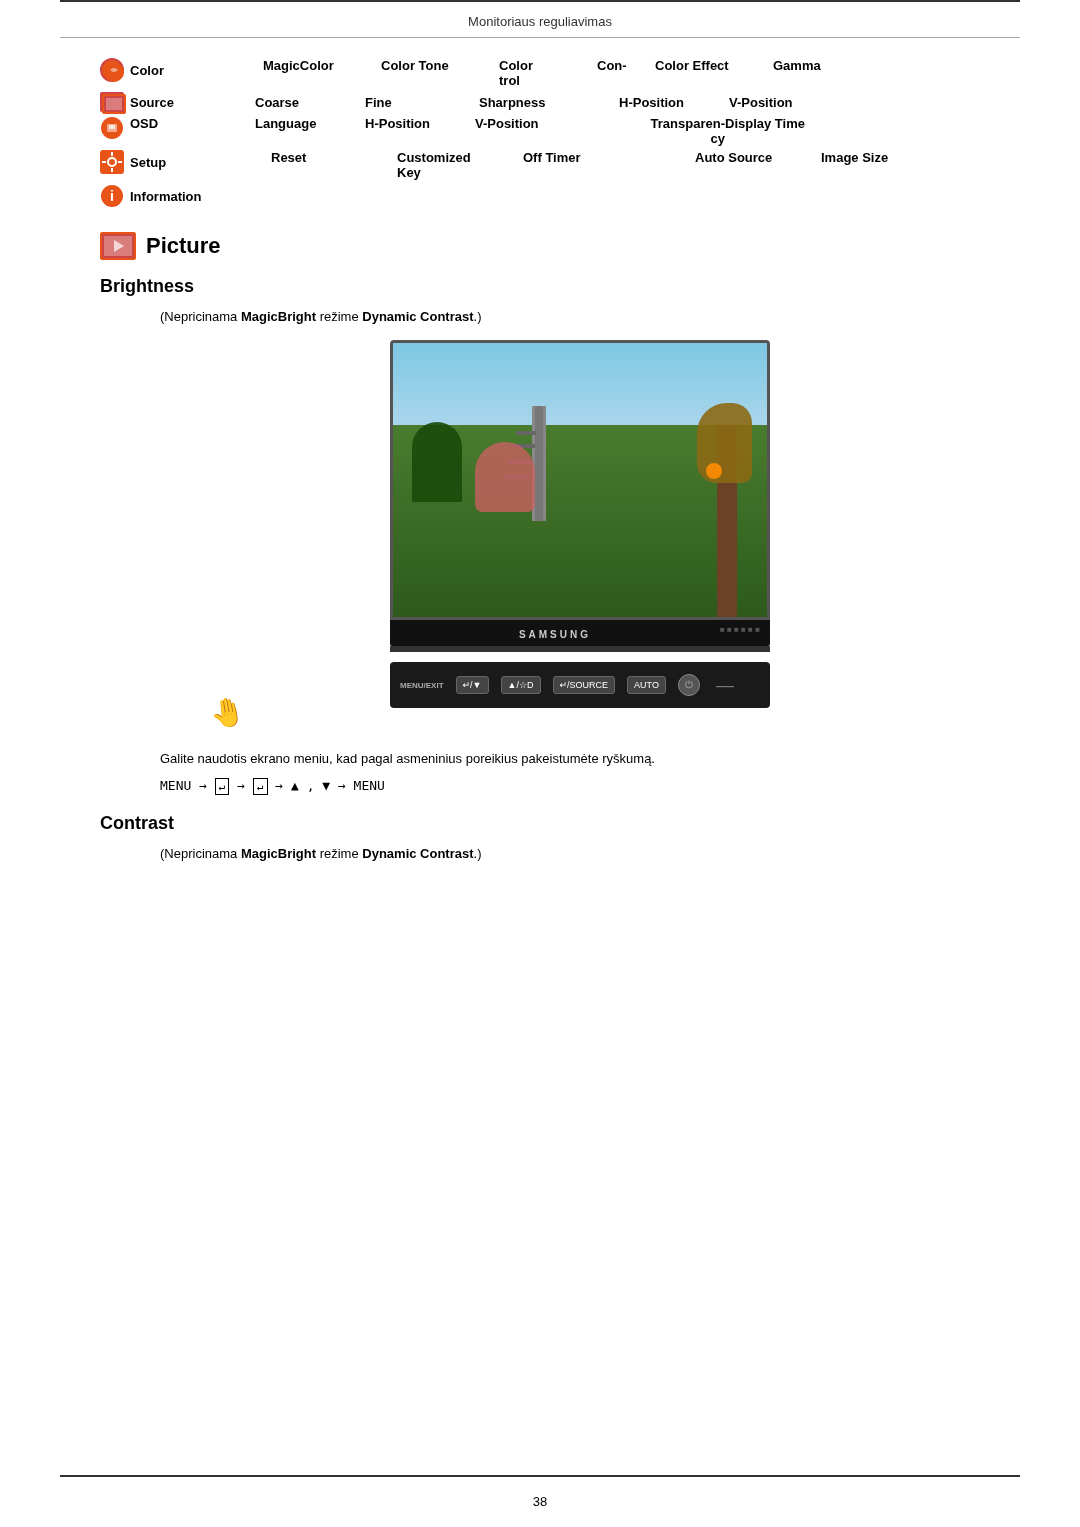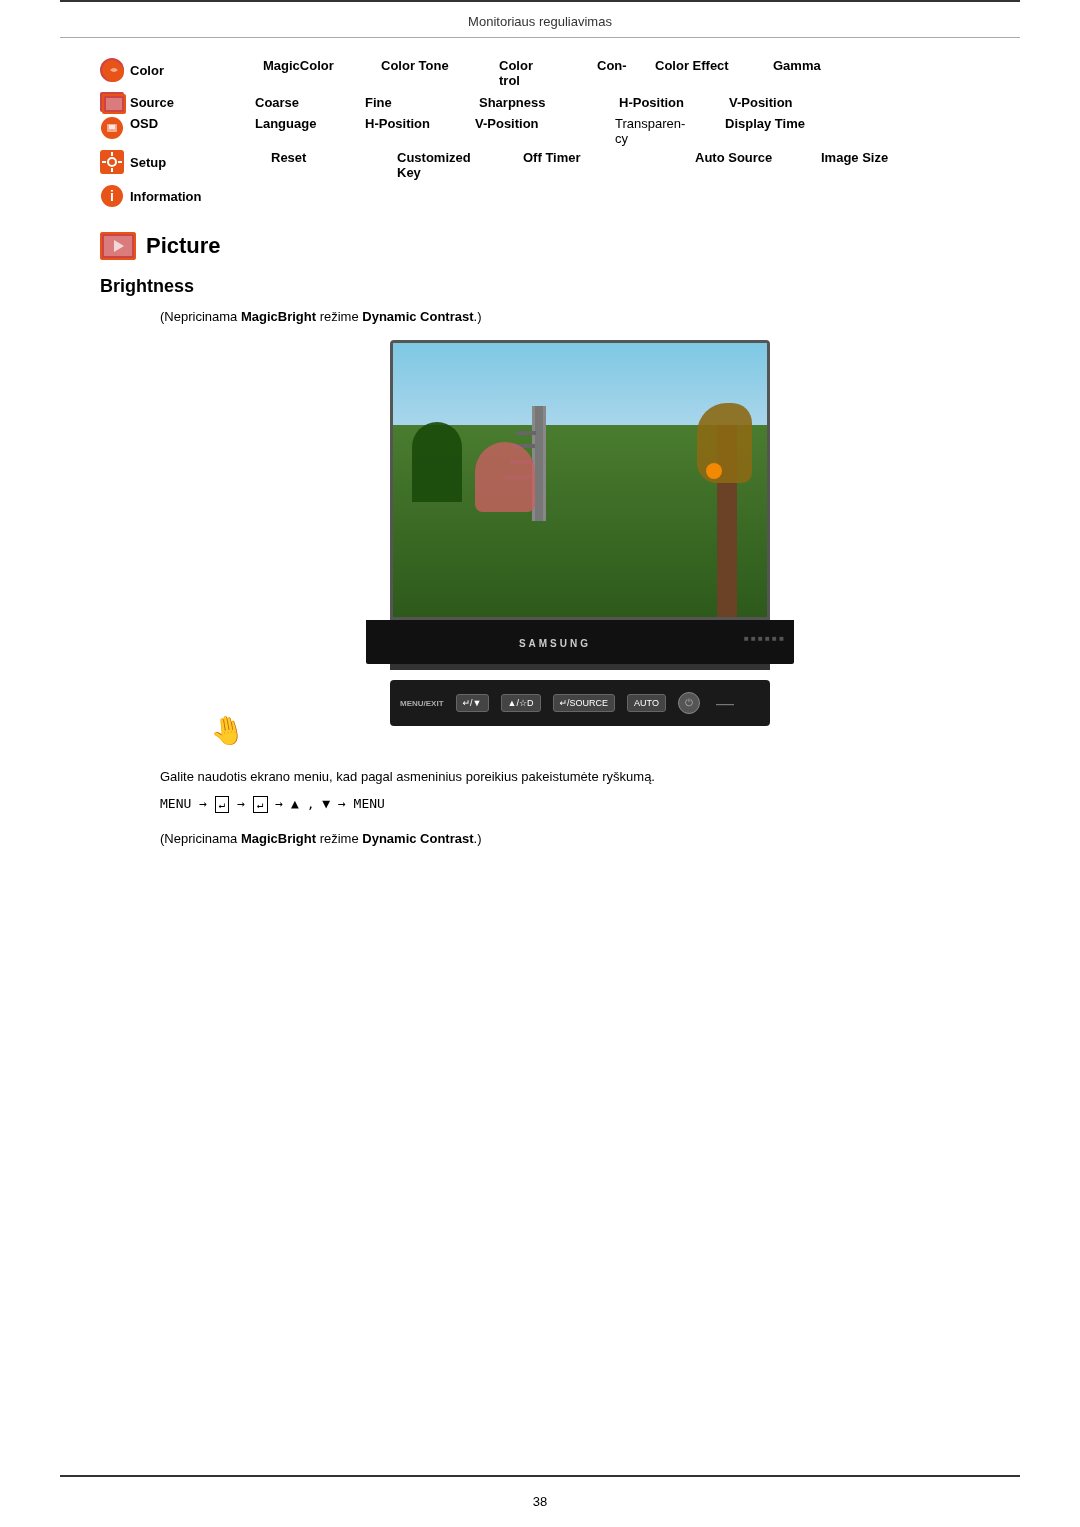--- a/index.html
+++ b/index.html
@@ -176,21 +176,21 @@
               <line x1="9" y1="10" x2="15" y2="10" stroke="#fff" stroke-width="1.5"></line>
               <line x1="9" y1="12" x2="15" y2="12" stroke="#fff" stroke-width="1.5"></line>
             </svg>
         </span>
         <span>OSD</span>
       </div>
       <div style="width:110px; font-weight:bold;">Language</div>
       <div style="width:110px; font-weight:bold;">H-Position</div>
       <div style="width:90px; font-weight:bold;">V-Position</div>
       <div style="width:50px;"></div>
-      <div style="width:110px; font-weight:normal; white-space:pre-line;">Transparen-<br>cy</div>
+      <div style="width:110px; font-weight:bold; white-space:pre-line;text-align:right;">Transparen-<br>cy</div>
       <div style="width:90px; font-weight:bold;">Display Time</div>
     </div>
 
     <div style="display: flex; align-items: flex-start; gap: 16px; margin-bottom: 4px;">
       <div style="display: flex; align-items: center; gap: 6px; width: 155px; font-weight: bold;">
         <span style="display:inline-block; width:24px; height:24px; flex-shrink:0;">
           <svg width="24" height="24" viewBox="0 0 24 24">
               <rect width="24" height="24" fill="#e85418" rx="3"></rect>
               <circle cx="12" cy="12" r="4" fill="none" stroke="#fff" stroke-width="2"></circle>
               <line x1="12" y1="2" x2="12" y2="6" stroke="#fff" stroke-width="2"></line>
@@ -263,21 +263,21 @@
 
             <div style="position:absolute; bottom:0; right:8%; width:20px; height:100%; background:#6b4226;"></div>
 
             <div style="position:absolute; bottom:70%; right:4%; width:55px; height:80px; background:#8b6914; border-radius:30px 20px 10px 20px; opacity:0.9;"></div>
 
             <div style="position:absolute; bottom:72%; right:12%; width:16px; height:16px; background:#ff8c00; border-radius:50%; opacity:0.9;"></div>
           </div>
         </div>
       </div>
 
-      <div style="width:428px; background:#111; padding:14px 0; text-align:center; border-radius:0 0 2px 2px;">
+      <div style="width:380px; background:#111; padding:5px 0; text-align:center; border-radius:0 0 2px 2px;">
         <span style="color:#ccc; font-size:10px; letter-spacing:3px; font-weight:bold;">SAMSUNG</span>
         <span style="float:right; margin-right:10px; color:#555; font-size:8px;">■ ■ ■ ■ ■ ■</span>
       </div>
       <div style="width:380px; background:#333; height:6px;"></div>
 
       <div class="controls-bar">
         <span style="color:#aaa; font-size:8px; font-weight:bold; white-space:nowrap;">MENU/EXIT</span>
         <div style="background:#444; border:1px solid #666; border-radius:3px; color:#fff; font-size:9px; padding:3px 6px; display:flex; align-items:center; gap:2px;">
           <span>↵/▼</span>
         </div>
@@ -302,20 +302,21 @@
     </div>
 
     <p class="body-text">Galite naudotis ekrano meniu, kad pagal asmeninius poreikius pakeistumėte ryškumą.</p>
 
     <p class="menu-path">
       MENU → <span style="border:1px solid #000; padding:1px 3px; font-size:11px;">↵</span> → <span style="border:1px solid #000; padding:1px 3px; font-size:11px;">↵</span> → ▲ , ▼ → MENU
     </p>
   </div>
 
   <div class="contrast-section">
+    <div class="subsection-title">Contrast</div>
     <p style="margin-left: 60px; font-size: 13px;">
       (Nepricinama <strong>MagicBright</strong> režime <strong>Dynamic Contrast</strong>.)
     </p>
   </div>
 
 </div>
 
 <div style="border-top: 2px solid #333; margin: 0 60px; position: absolute; bottom: 50px; left: 0; right: 0;"></div>
 
 <div class="page-number">38</div>

